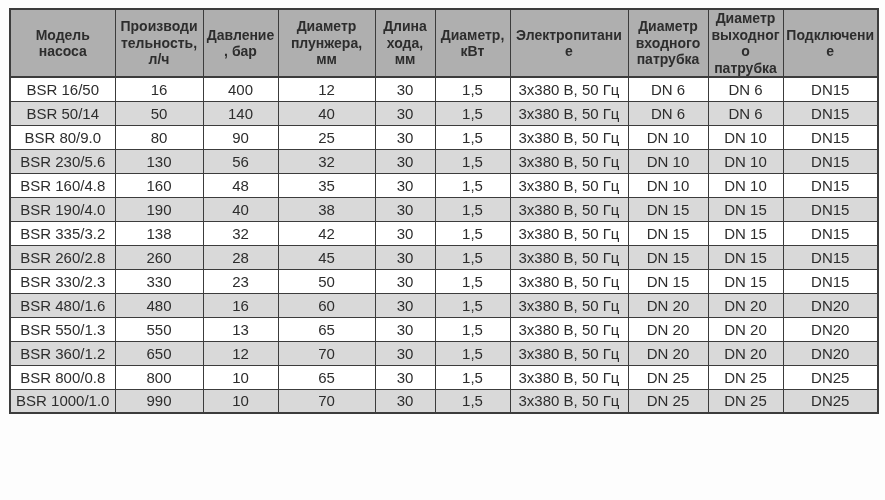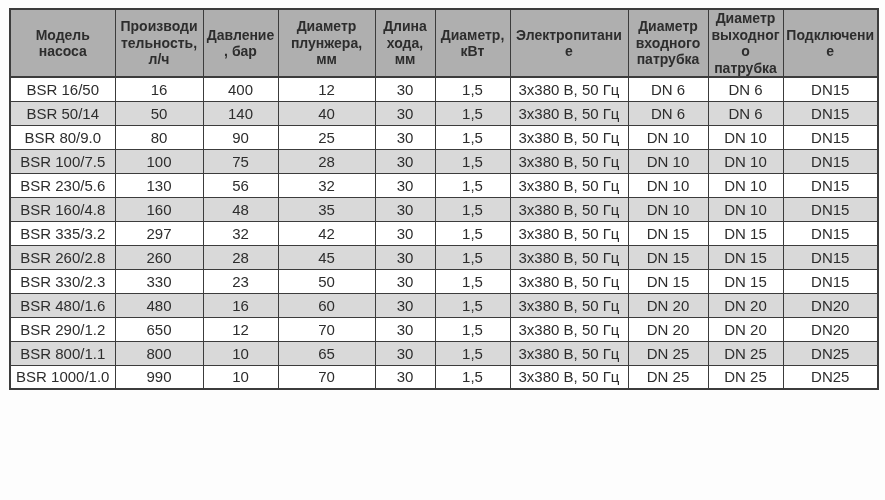--- a/index.html
+++ b/index.html
@@ -125,32 +125,20 @@
           <td>90</td>
           <td>25</td>
           <td>30</td>
           <td>1,5</td>
           <td>3х380 В, 50 Гц</td>
           <td>DN 10</td>
           <td>DN 10</td>
           <td>DN15</td>
         </tr>
         <tr>
-          <td>BSR 100/7.5</td>
-          <td>100</td>
-          <td>75</td>
-          <td>28</td>
-          <td>30</td>
-          <td>1,5</td>
-          <td>3х380 В, 50 Гц</td>
-          <td>DN 10</td>
-          <td>DN 10</td>
-          <td>DN15</td>
-        </tr>
-        <tr>
           <td>BSR 230/5.6</td>
           <td>130</td>
           <td>56</td>
           <td>32</td>
           <td>30</td>
           <td>1,5</td>
           <td>3х380 В, 50 Гц</td>
           <td>DN 10</td>
           <td>DN 10</td>
           <td>DN15</td>
@@ -161,22 +149,34 @@
           <td>48</td>
           <td>35</td>
           <td>30</td>
           <td>1,5</td>
           <td>3х380 В, 50 Гц</td>
           <td>DN 10</td>
           <td>DN 10</td>
           <td>DN15</td>
         </tr>
         <tr>
+          <td>BSR 190/4.0</td>
+          <td>190</td>
+          <td>40</td>
+          <td>38</td>
+          <td>30</td>
+          <td>1,5</td>
+          <td>3х380 В, 50 Гц</td>
+          <td>DN 15</td>
+          <td>DN 15</td>
+          <td>DN15</td>
+        </tr>
+        <tr>
           <td>BSR 335/3.2</td>
-          <td>297</td>
+          <td>138</td>
           <td>32</td>
           <td>42</td>
           <td>30</td>
           <td>1,5</td>
           <td>3х380 В, 50 Гц</td>
           <td>DN 15</td>
           <td>DN 15</td>
           <td>DN15</td>
         </tr>
         <tr>
@@ -209,33 +209,45 @@
           <td>16</td>
           <td>60</td>
           <td>30</td>
           <td>1,5</td>
           <td>3х380 В, 50 Гц</td>
           <td>DN 20</td>
           <td>DN 20</td>
           <td>DN20</td>
         </tr>
         <tr>
-          <td>BSR 290/1.2</td>
+          <td>BSR 550/1.3</td>
+          <td>550</td>
+          <td>13</td>
+          <td>65</td>
+          <td>30</td>
+          <td>1,5</td>
+          <td>3х380 В, 50 Гц</td>
+          <td>DN 20</td>
+          <td>DN 20</td>
+          <td>DN20</td>
+        </tr>
+        <tr>
+          <td>BSR 360/1.2</td>
           <td>650</td>
           <td>12</td>
           <td>70</td>
           <td>30</td>
           <td>1,5</td>
           <td>3х380 В, 50 Гц</td>
           <td>DN 20</td>
           <td>DN 20</td>
           <td>DN20</td>
         </tr>
         <tr>
-          <td>BSR 800/1.1</td>
+          <td>BSR 800/0.8</td>
           <td>800</td>
           <td>10</td>
           <td>65</td>
           <td>30</td>
           <td>1,5</td>
           <td>3х380 В, 50 Гц</td>
           <td>DN 25</td>
           <td>DN 25</td>
           <td>DN25</td>
         </tr>

